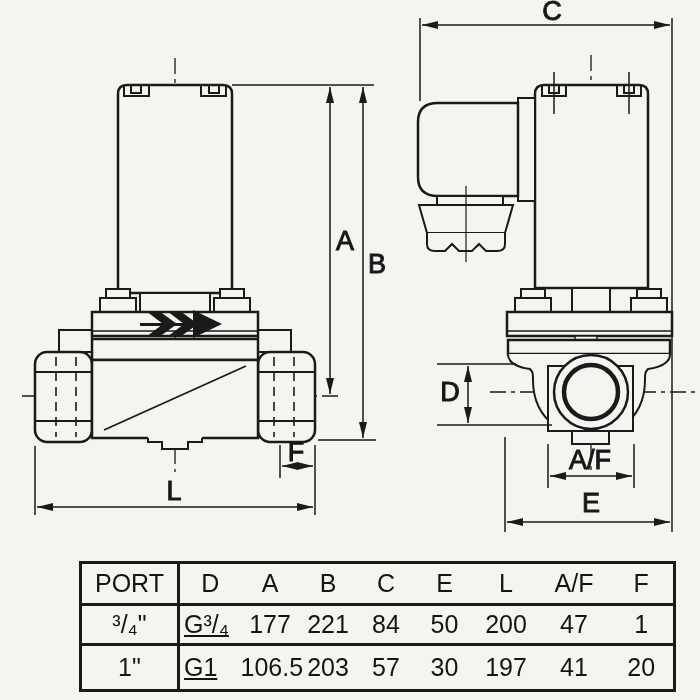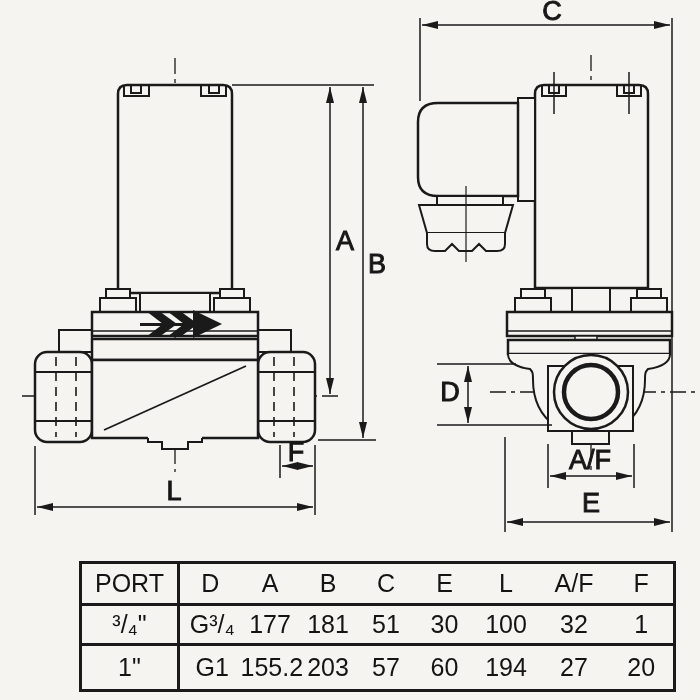--- a/index.html
+++ b/index.html
@@ -16,21 +16,21 @@
     position:absolute;left:79px;top:561px;width:594px;
     border-collapse:collapse;table-layout:fixed;
     font-size:25px;color:#141414;white-space:nowrap;
   }
   .dim-table{border:3px solid #1a1a1a;}
   .dim-table td{padding:0;text-align:center;overflow:visible;}
   .dim-table td.port-col{border-right:3px solid #1a1a1a;}
   .dim-table tr.hdr-row{height:42px;border-bottom:3px solid #1a1a1a;}
   .dim-table tr.row-1{height:40px;border-bottom:3px solid #1a1a1a;}
   .dim-table tr.row-2{height:46px;}
-  .dim-table td.d-col{text-align:center;padding-left:4px;}
+  .dim-table td.d-col{text-align:left;padding-left:4px;text-decoration:underline;}
 </style>
 </head>
 <body>
 
 <div class="page">
 
 <svg width="700" height="560" viewBox="0 0 700 560">
   <defs>
     <marker id="arr" markerWidth="18" markerHeight="10" refX="17" refY="5" orient="auto-start-reverse" markerUnits="userSpaceOnUse">
       <path d="M1,1 L17,5 L1,9 Z" fill="#1a1a1a"></path>
@@ -200,34 +200,34 @@
     <td>C</td>
     <td>E</td>
     <td>L</td>
     <td>A/F</td>
     <td>F</td>
   </tr>
   <tr class="row-1">
     <td class="port-col">³/₄"</td>
     <td class="d-col">G³/₄</td>
     <td>177</td>
-    <td>181</td>
-    <td>51</td>
-    <td>30</td>
-    <td>100</td>
-    <td>32</td>
+    <td>221</td>
+    <td>84</td>
+    <td>50</td>
+    <td>200</td>
+    <td>47</td>
     <td>1</td>
   </tr>
   <tr class="row-2">
     <td class="port-col">1"</td>
     <td class="d-col">G1</td>
-    <td>155.2</td>
+    <td>106.5</td>
     <td>203</td>
     <td>57</td>
-    <td>60</td>
-    <td>194</td>
-    <td>27</td>
+    <td>30</td>
+    <td>197</td>
+    <td>41</td>
     <td>20</td>
   </tr>
 </tbody>
     </table>
 
 </div>
 
 </body></html>

